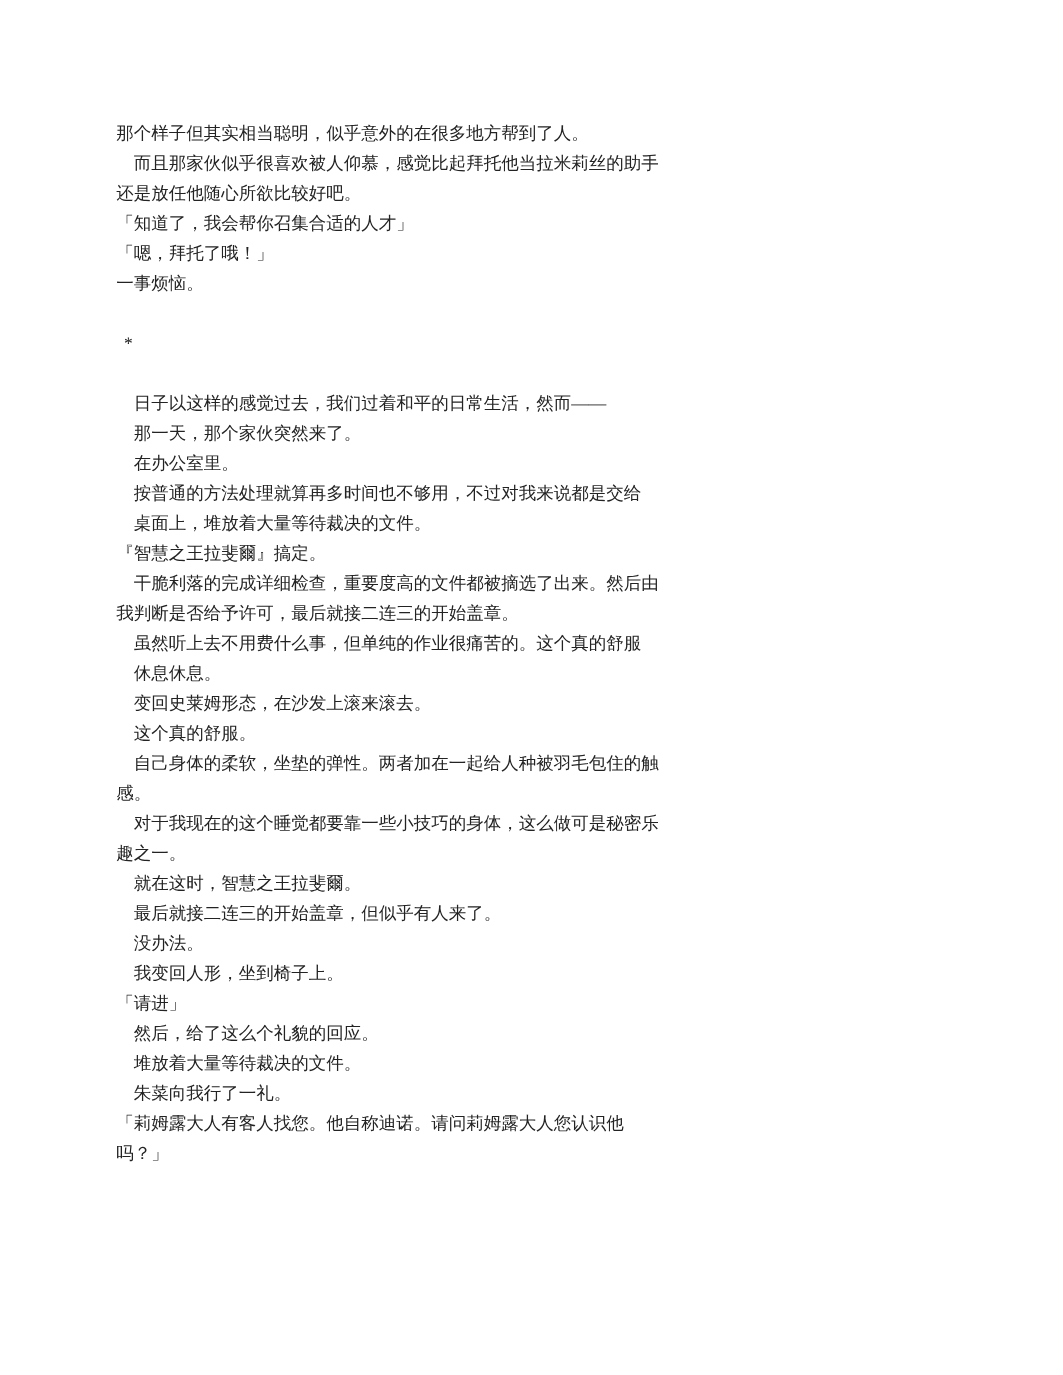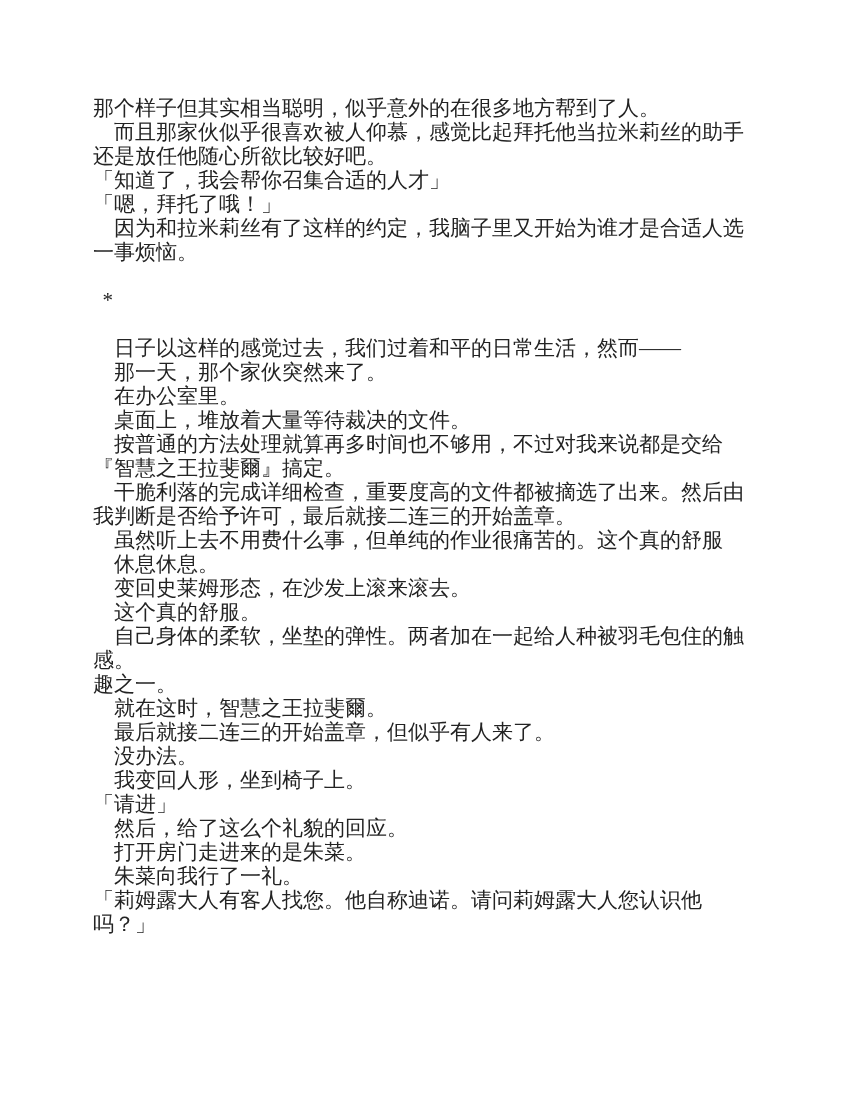--- a/index.html
+++ b/index.html
@@ -16,21 +16,21 @@
   }
   .text-content {
     position: absolute;
     left: 93px;
     top: 96px;
     width: 690px;
   }
   .text-line {
     height: 24px;
     line-height: 24px;
-    font-size: 21px;
+    font-size: 14px;
     font-family: "Liberation Serif", "DejaVu Serif", serif;
     color: #232323;
     white-space: nowrap;
     letter-spacing: 0;
   }
   .text-line.indented {
     text-indent: 1em;
   }
   .text-line.line-star {
     text-indent: 0.45em;
@@ -42,44 +42,44 @@
 </head>
 <body>
 
 <div class="page">
   <div class="text-content">
       <div class="text-line line-body">那个样子但其实相当聪明，似乎意外的在很多地方帮到了人。</div>
       <div class="text-line indented line-body">而且那家伙似乎很喜欢被人仰慕，感觉比起拜托他当拉米莉丝的助手</div>
       <div class="text-line line-body">还是放任他随心所欲比较好吧。</div>
       <div class="text-line line-dialogue">「知道了，我会帮你召集合适的人才」</div>
       <div class="text-line line-dialogue">「嗯，拜托了哦！」</div>
-      <div class="text-line indented line-body">因为和拉米莉丝有了这样的约定，我脑子里又开始为谁才是合适人选</div>
       <div class="text-line line-body">一事烦恼。</div>
       <div class="text-line line-blank"></div>
       <div class="text-line line-star">*</div>
       <div class="text-line line-blank"></div>
       <div class="text-line indented line-body">日子以这样的感觉过去，我们过着和平的日常生活，然而——</div>
       <div class="text-line indented line-body">那一天，那个家伙突然来了。</div>
       <div class="text-line indented line-body">在办公室里。</div>
+      <div class="text-line indented line-body">按普通的方法处理就算再多时间也不够用，不过对我来说都是交给</div>
       <div class="text-line indented line-body">桌面上，堆放着大量等待裁决的文件。</div>
-      <div class="text-line indented line-body">按普通的方法处理就算再多时间也不够用，不过对我来说都是交给</div>
       <div class="text-line line-body">『智慧之王拉斐爾』搞定。</div>
       <div class="text-line indented line-body">干脆利落的完成详细检查，重要度高的文件都被摘选了出来。然后由</div>
       <div class="text-line line-body">我判断是否给予许可，最后就接二连三的开始盖章。</div>
       <div class="text-line indented line-body">虽然听上去不用费什么事，但单纯的作业很痛苦的。这个真的舒服</div>
       <div class="text-line indented line-body">休息休息。</div>
       <div class="text-line indented line-body">变回史莱姆形态，在沙发上滚来滚去。</div>
       <div class="text-line indented line-body">这个真的舒服。</div>
       <div class="text-line indented line-body">自己身体的柔软，坐垫的弹性。两者加在一起给人种被羽毛包住的触</div>
       <div class="text-line line-body">感。</div>
+      <div class="text-line indented line-body">对于我现在的这个睡觉都要靠一些小技巧的身体，这么做可是秘密乐</div>
       <div class="text-line line-body">趣之一。</div>
       <div class="text-line indented line-body">就在这时，智慧之王拉斐爾。</div>
       <div class="text-line indented line-body">最后就接二连三的开始盖章，但似乎有人来了。</div>
       <div class="text-line indented line-body">没办法。</div>
       <div class="text-line indented line-body">我变回人形，坐到椅子上。</div>
       <div class="text-line line-dialogue">「请进」</div>
       <div class="text-line indented line-body">然后，给了这么个礼貌的回应。</div>
-      <div class="text-line indented line-body">打开房门走进来的是朱菜。</div>
+      <div class="text-line indented line-body">堆放着大量等待裁决的文件。</div>
       <div class="text-line indented line-body">朱菜向我行了一礼。</div>
       <div class="text-line line-dialogue">「莉姆露大人有客人找您。他自称迪诺。请问莉姆露大人您认识他</div>
       <div class="text-line line-dialogue">吗？」</div>
     </div>
 </div>
 
 </body></html>

